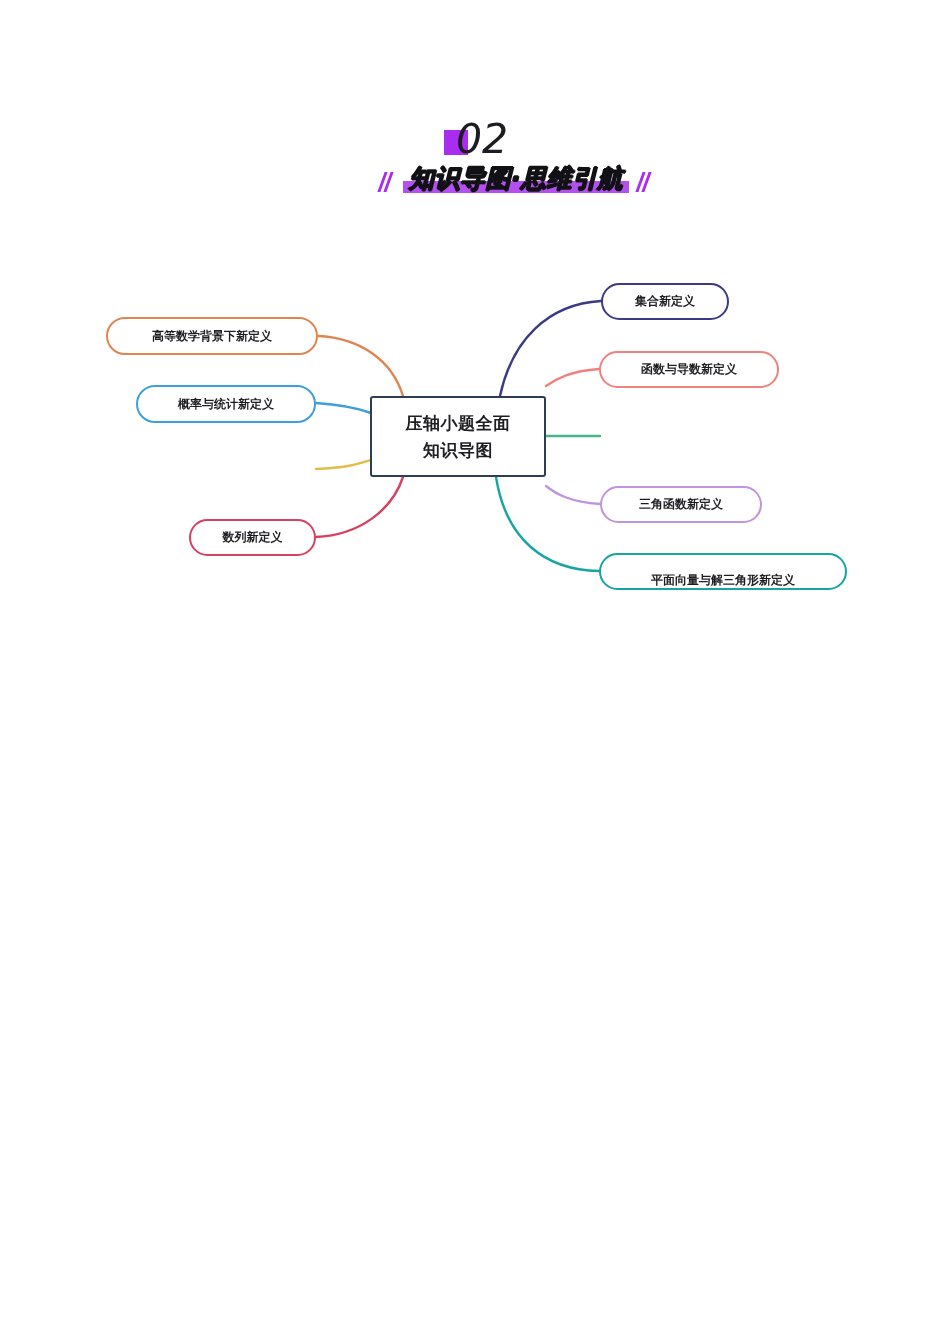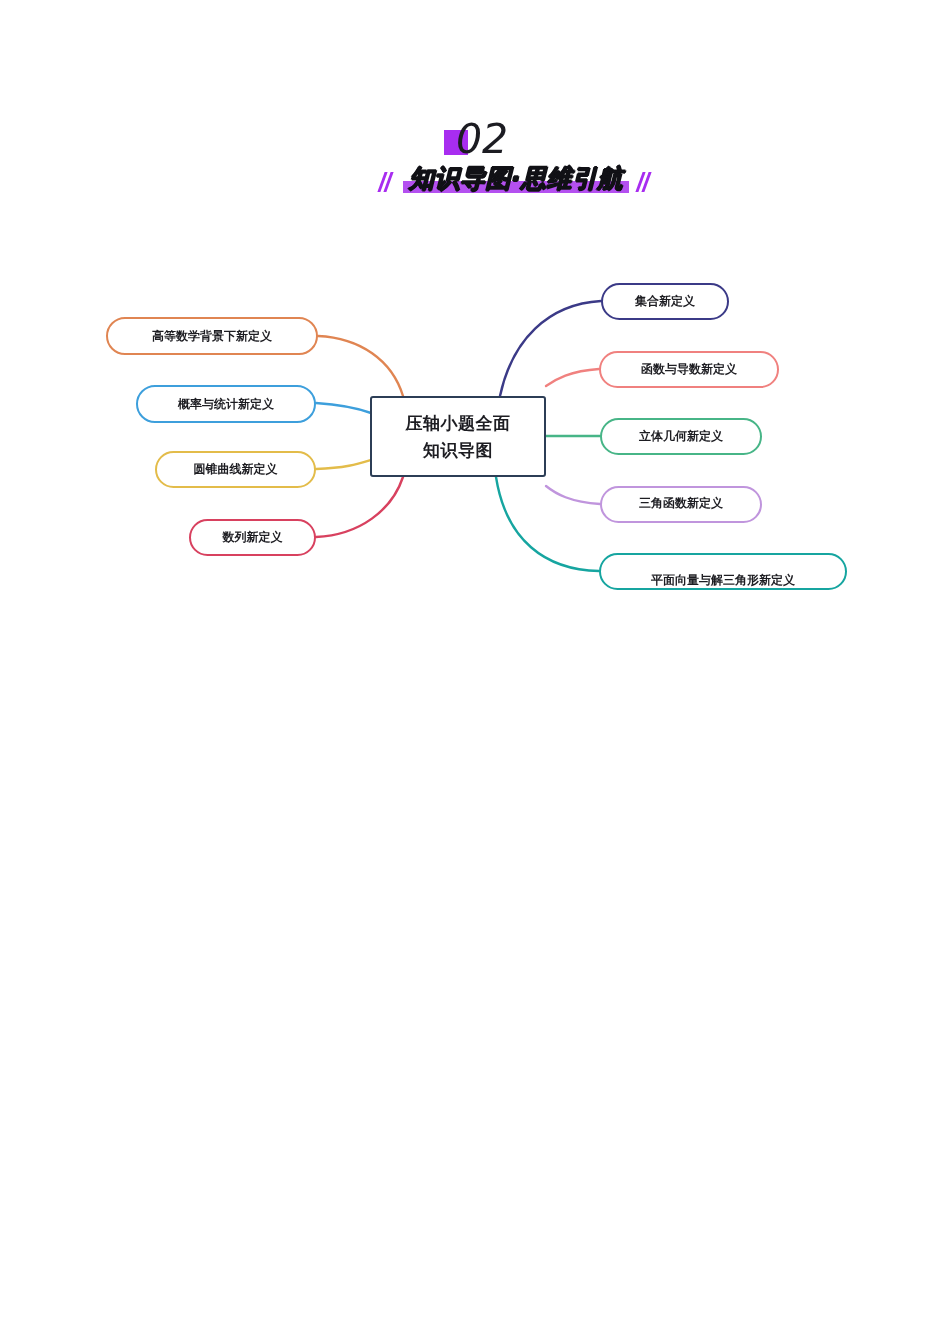--- a/index.html
+++ b/index.html
@@ -219,41 +219,35 @@
   </div>
 
   <div class="node branch" style="left:106px; top:317px; width:212px; height:38px; border-color:#e08552;">
     <span>高等数学背景下新定义</span>
   </div>
 
   <div class="node branch" style="left:136px; top:385px; width:180px; height:38px; border-color:#3d9fdc;">
     <span>概率与统计新定义</span>
   </div>
 
-  <div class="node branch" style="left:155px; top:451px; width:161px; height:37px; border-color:#e3bc4a;">
-    <span>圆锥曲线新定义</span>
-  </div>
 
   <div class="node branch" style="left:189px; top:519px; width:127px; height:37px; border-color:#d8415f;">
     <span>数列新定义</span>
   </div>
 
   <div class="node branch" style="left:601px; top:283px; width:128px; height:37px; border-color:#3b3a87;">
     <span>集合新定义</span>
   </div>
 
   <div class="node branch" style="left:599px; top:351px; width:180px; height:37px; border-color:#f0817f;">
     <span>函数与导数新定义</span>
   </div>
 
-  <div class="node branch" style="left:600px; top:418px; width:162px; height:37px; border-color:#47b587;">
-    <span>立体几何新定义</span>
-  </div>
-
-  <div class="node branch" style="left:600px; top:486px; width:162px; height:37px; border-color:#c095dd;font-family:Liberation Mono, monospace;">
+
+  <div class="node branch" style="left:600px; top:486px; width:162px; height:37px; border-color:#c095dd;">
     <span>三角函数新定义</span>
   </div>
 
   <div class="node branch" style="left:599px; top:553px; width:248px; height:37px; border-color:#16a5a0;align-items:flex-end;">
     <span>平面向量与解三角形新定义</span>
   </div>
 
 </div>
 
 </body></html>

